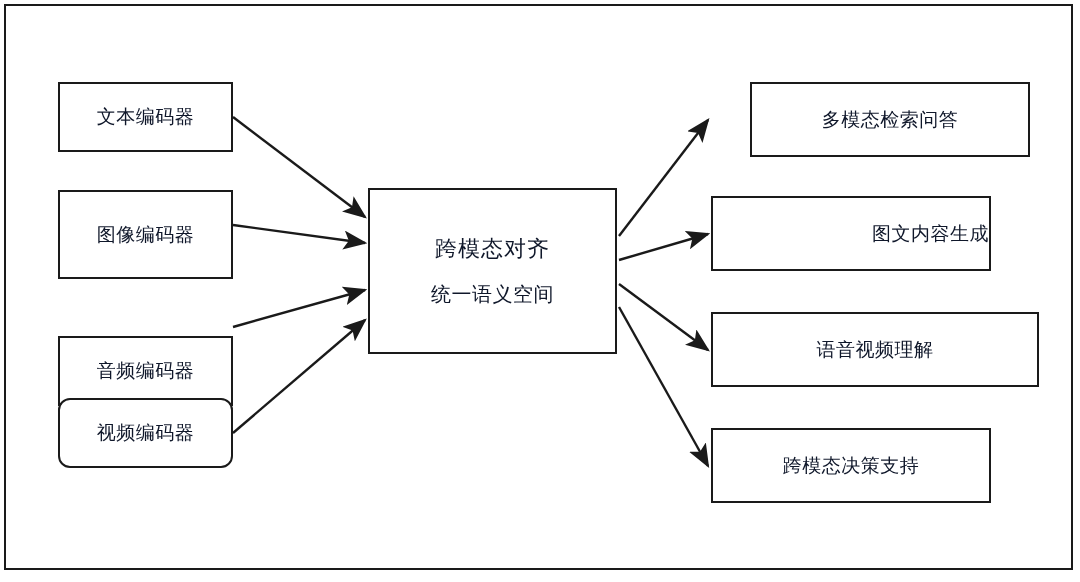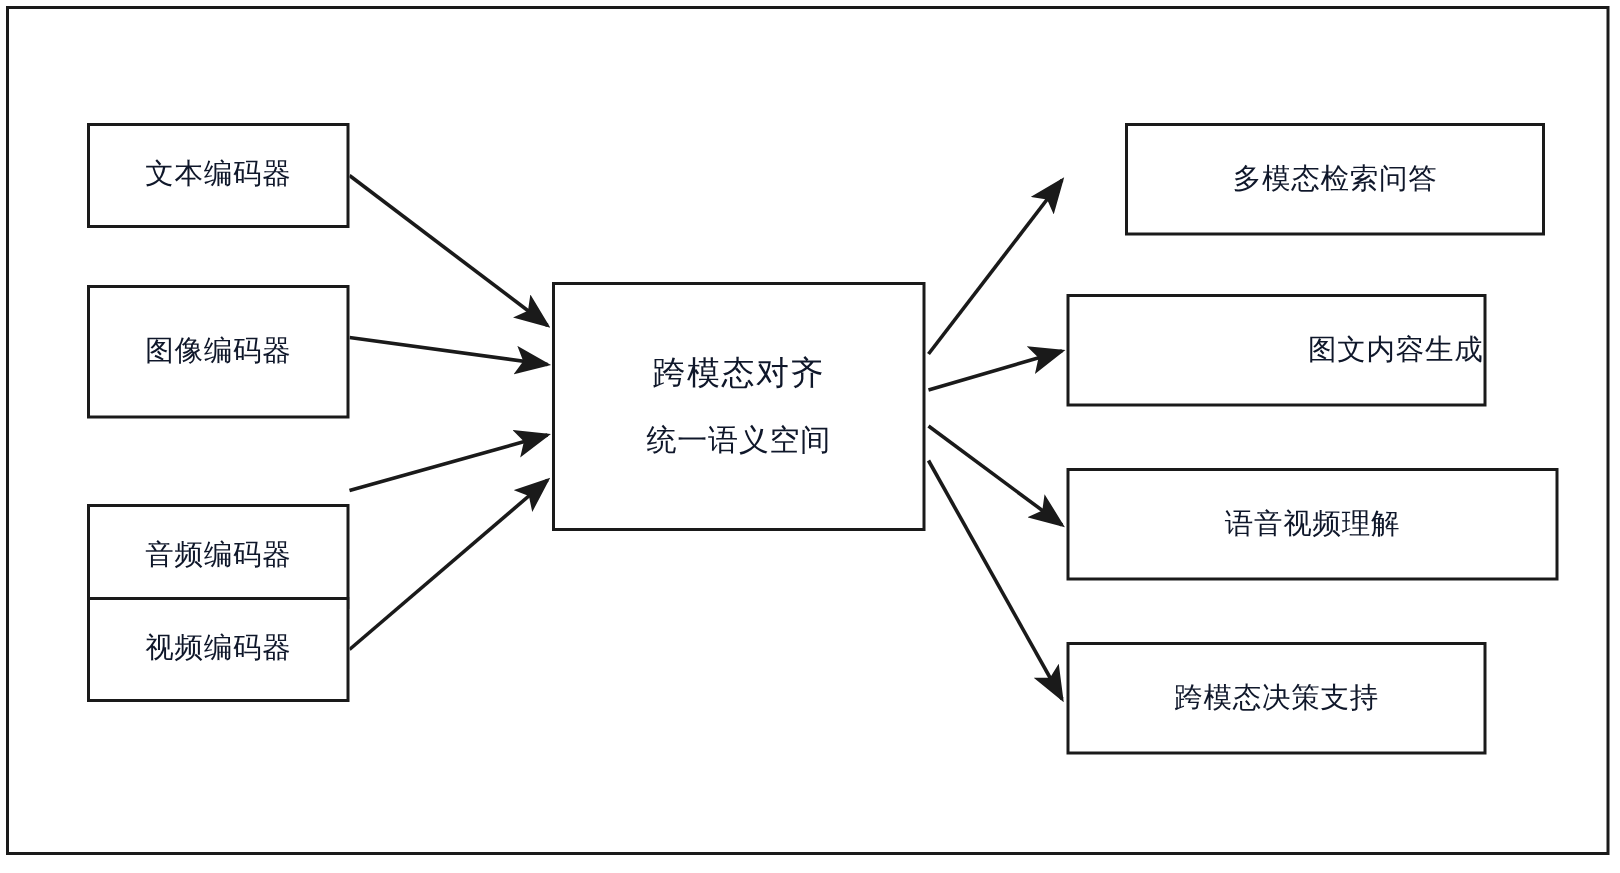--- a/index.html
+++ b/index.html
@@ -95,21 +95,21 @@
   <div id="nodes-layer">
       <div class="node" style="left: 58px; top: 82px; width: 175px; height: 70px; border-color: rgb(26, 26, 26);">
         <div class="label-main">文本编码器</div>
       </div>
       <div class="node" style="left: 58px; top: 190px; width: 175px; height: 89px; border-color: rgb(26, 26, 26);">
         <div class="label-main">图像编码器</div>
       </div>
       <div class="node" style="left: 58px; top: 292px; width: 175px; height: 70px; border-color: rgb(26, 26, 26); margin-top: 44px;">
         <div class="label-main">音频编码器</div>
       </div>
-      <div class="node" style="left: 58px; top: 398px; width: 175px; height: 70px; border-color: rgb(26, 26, 26);">
+      <div class="node" style="left: 58px; top: 398px; width: 175px; height: 70px; border-color: rgb(26, 26, 26); border-radius: 12px;">
         <div class="label-main">视频编码器</div>
       </div>
       <div class="node node-center" style="left: 368px; top: 188px; width: 249px; height: 166px; border-color: rgb(26, 26, 26);">
         <div class="label-main">跨模态对齐</div>
         <div class="label-sub">统一语义空间</div>
       </div>
       <div class="node" style="left: 750px; top: 82px; width: 280px; height: 75px; border-color: rgb(26, 26, 26);">
         <div class="label-main">多模态检索问答</div>
       </div>
       <div class="node" style="left: 711px; top: 196px; width: 280px; height: 75px; border-color: rgb(26, 26, 26); align-items: flex-end;">

